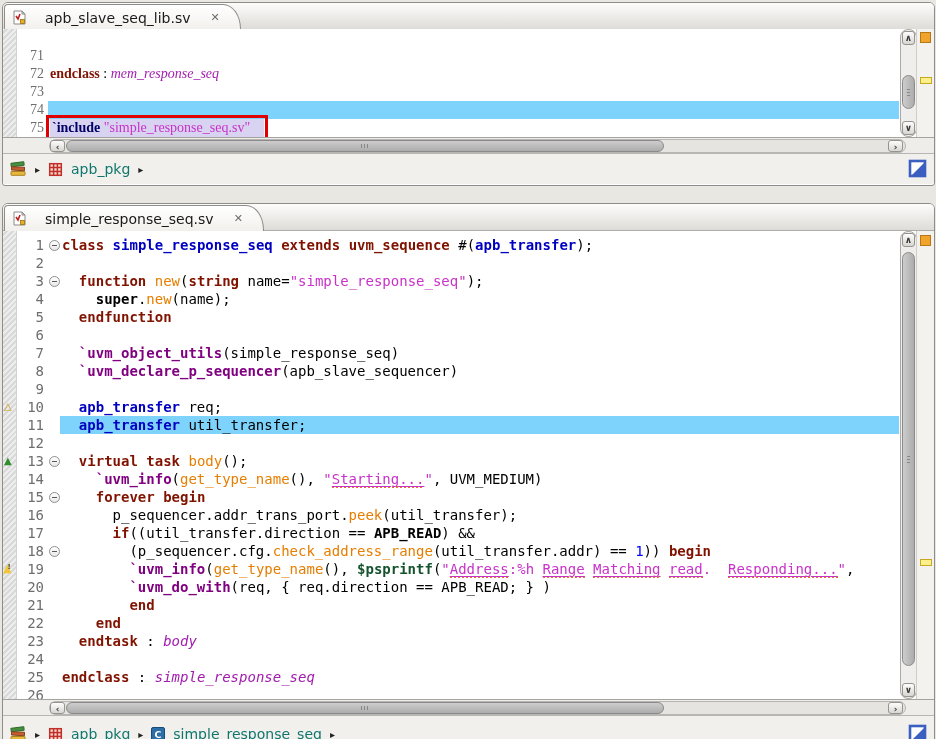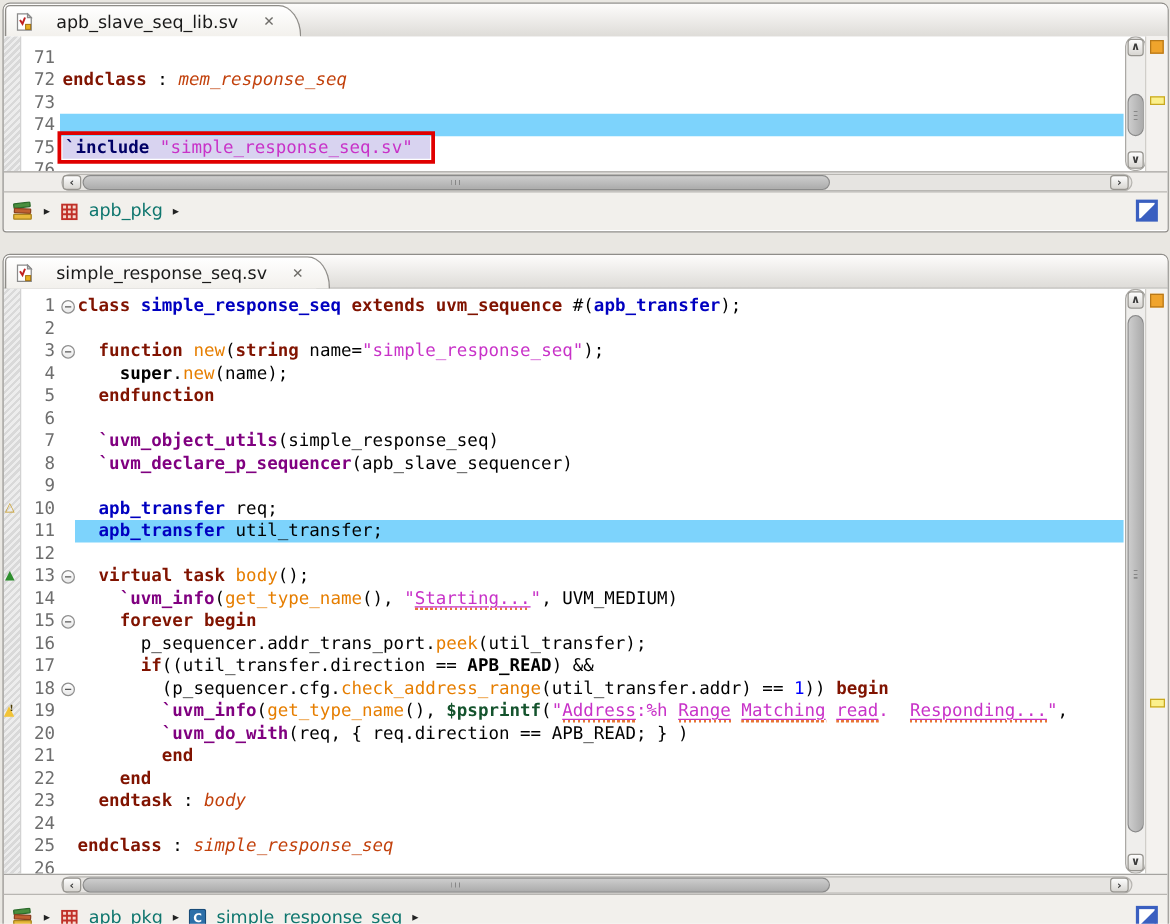--- a/index.html
+++ b/index.html
@@ -21,40 +21,40 @@
 
   
   .editor{position:absolute;left:0;right:0;background:#FFF;overflow:hidden;}
   #stack-top .editor{top:26px;height:108px;}
   #stack-bottom .editor{top:27px;height:468px;}
   .hatch{position:absolute;left:0;top:0;bottom:0;width:13px;
          background:repeating-linear-gradient(135deg,#EDEDED 0 2px,#D9D9D9 2px 4px);
          border-right:1px solid #D2D2D2;}
   .code{position:absolute;left:0;top:0;right:35px;bottom:0;overflow:hidden;
         font-family:"DejaVu Sans Mono",monospace;font-size:14px;line-height:18px;white-space:pre;}
-  #stack-top .code{padding-top:8px;}
+  #stack-top .code{padding-top:18px;font-family:Liberation Serif, serif;}
   #stack-bottom .code{padding-top:5px;}
   .row{display:flex;height:18px;}
   .mk{width:13px;flex:none;position:relative;}
   .ln{width:28px;flex:none;text-align:right;padding-right:4px;color:#6E6E6E;}
   .fd{width:12px;flex:none;position:relative;}
   .src{flex:1;padding-left:2px;color:#000;}
   .src.hl{background:#7dd3fc;}
   .inner{display:inline-block;}
   .inner.boxed{background:#D8D3F0;outline:3px solid #E00000;outline-offset:1px;padding:0 14px 0 2px;}
 
   .c-k{color:#801300;font-weight:bold;}
   .c-t{color:#0000C0;font-weight:bold;}
   .c-m{color:#800080;font-weight:bold;}
   .c-f{color:#E67E00;}
   .c-sf{color:#14532d;font-weight:bold;}
   .c-s{color:#C832C8;}
   .c-n{color:#0000FF;}
   .c-b{color:#000;font-weight:bold;}
-  .c-i{color:#c2410c;font-style:italic;}
+  .c-i{color:#a21caf;font-style:italic;}
   .c-p{color:#000;}
   .c-inc{color:#000066;font-weight:bold;}
   .c-ss{color:#C832C8;text-decoration:underline;text-decoration-thickness:1px;
         text-underline-offset:2px;padding-bottom:1px;
         background-image:repeating-linear-gradient(90deg,#E87438 0 2px,rgba(0,0,0,0) 2px 4px);
         background-size:100% 2px;background-repeat:no-repeat;background-position:0 100%;}
 
   
   .mk.warning-triangle::before{content:'△';position:absolute;left:1px;top:0;
         font:bold 10px/18px "DejaVu Sans";color:#C99B1F;}

